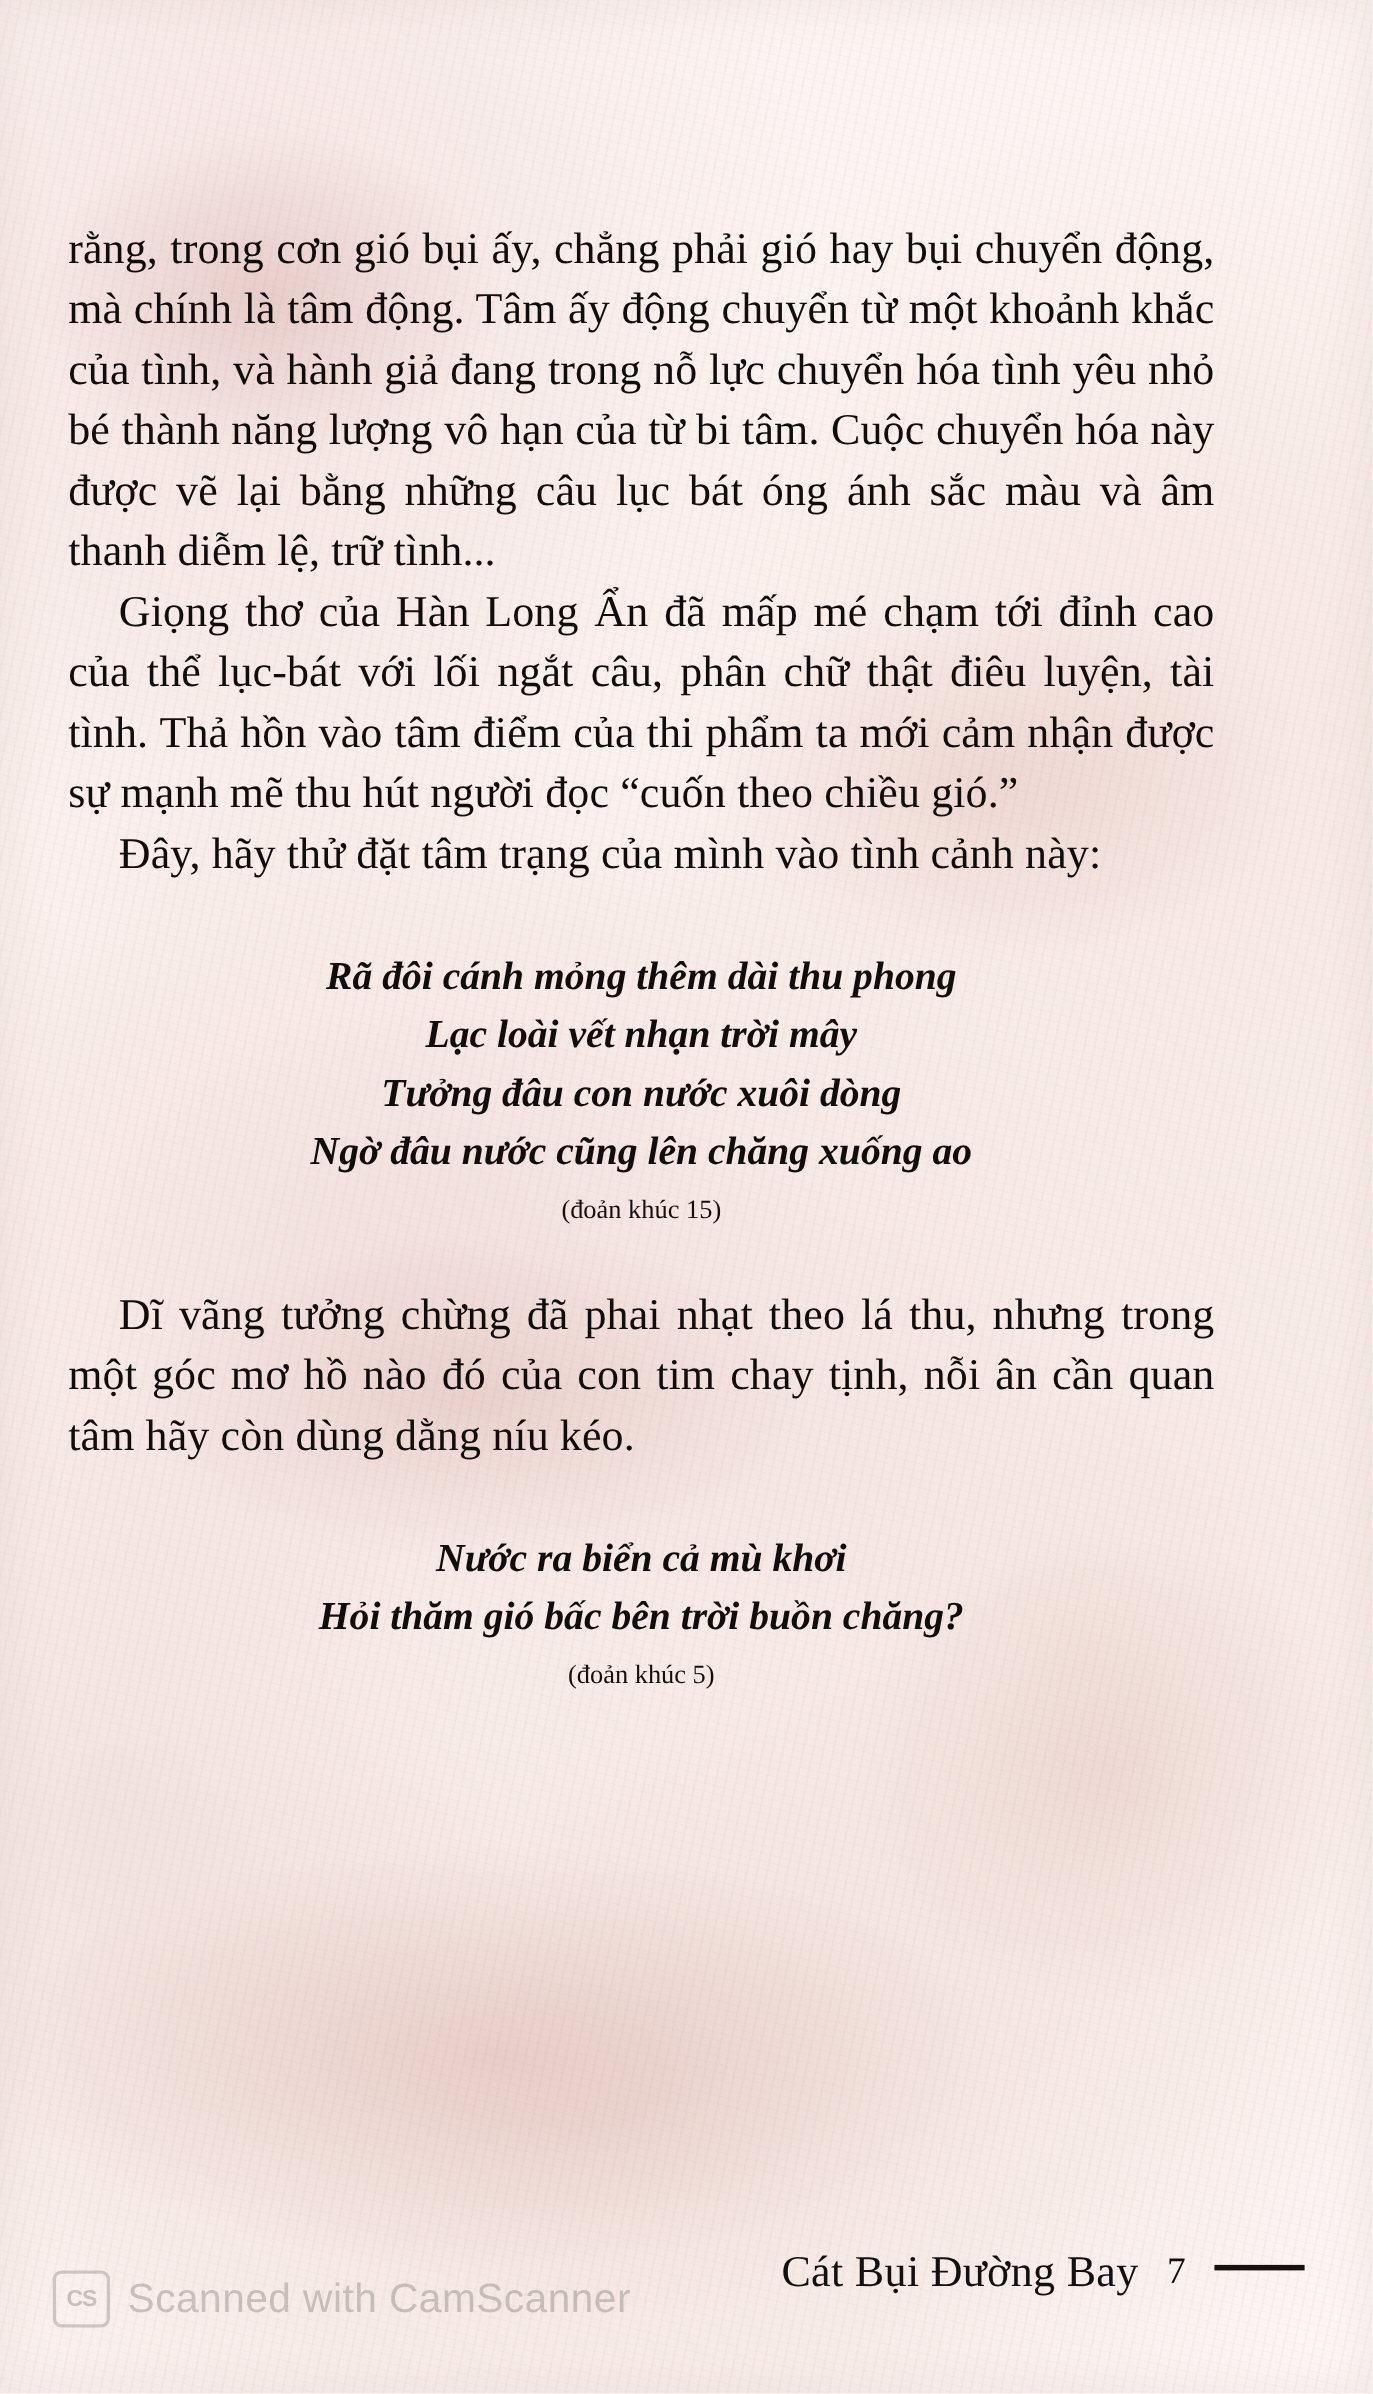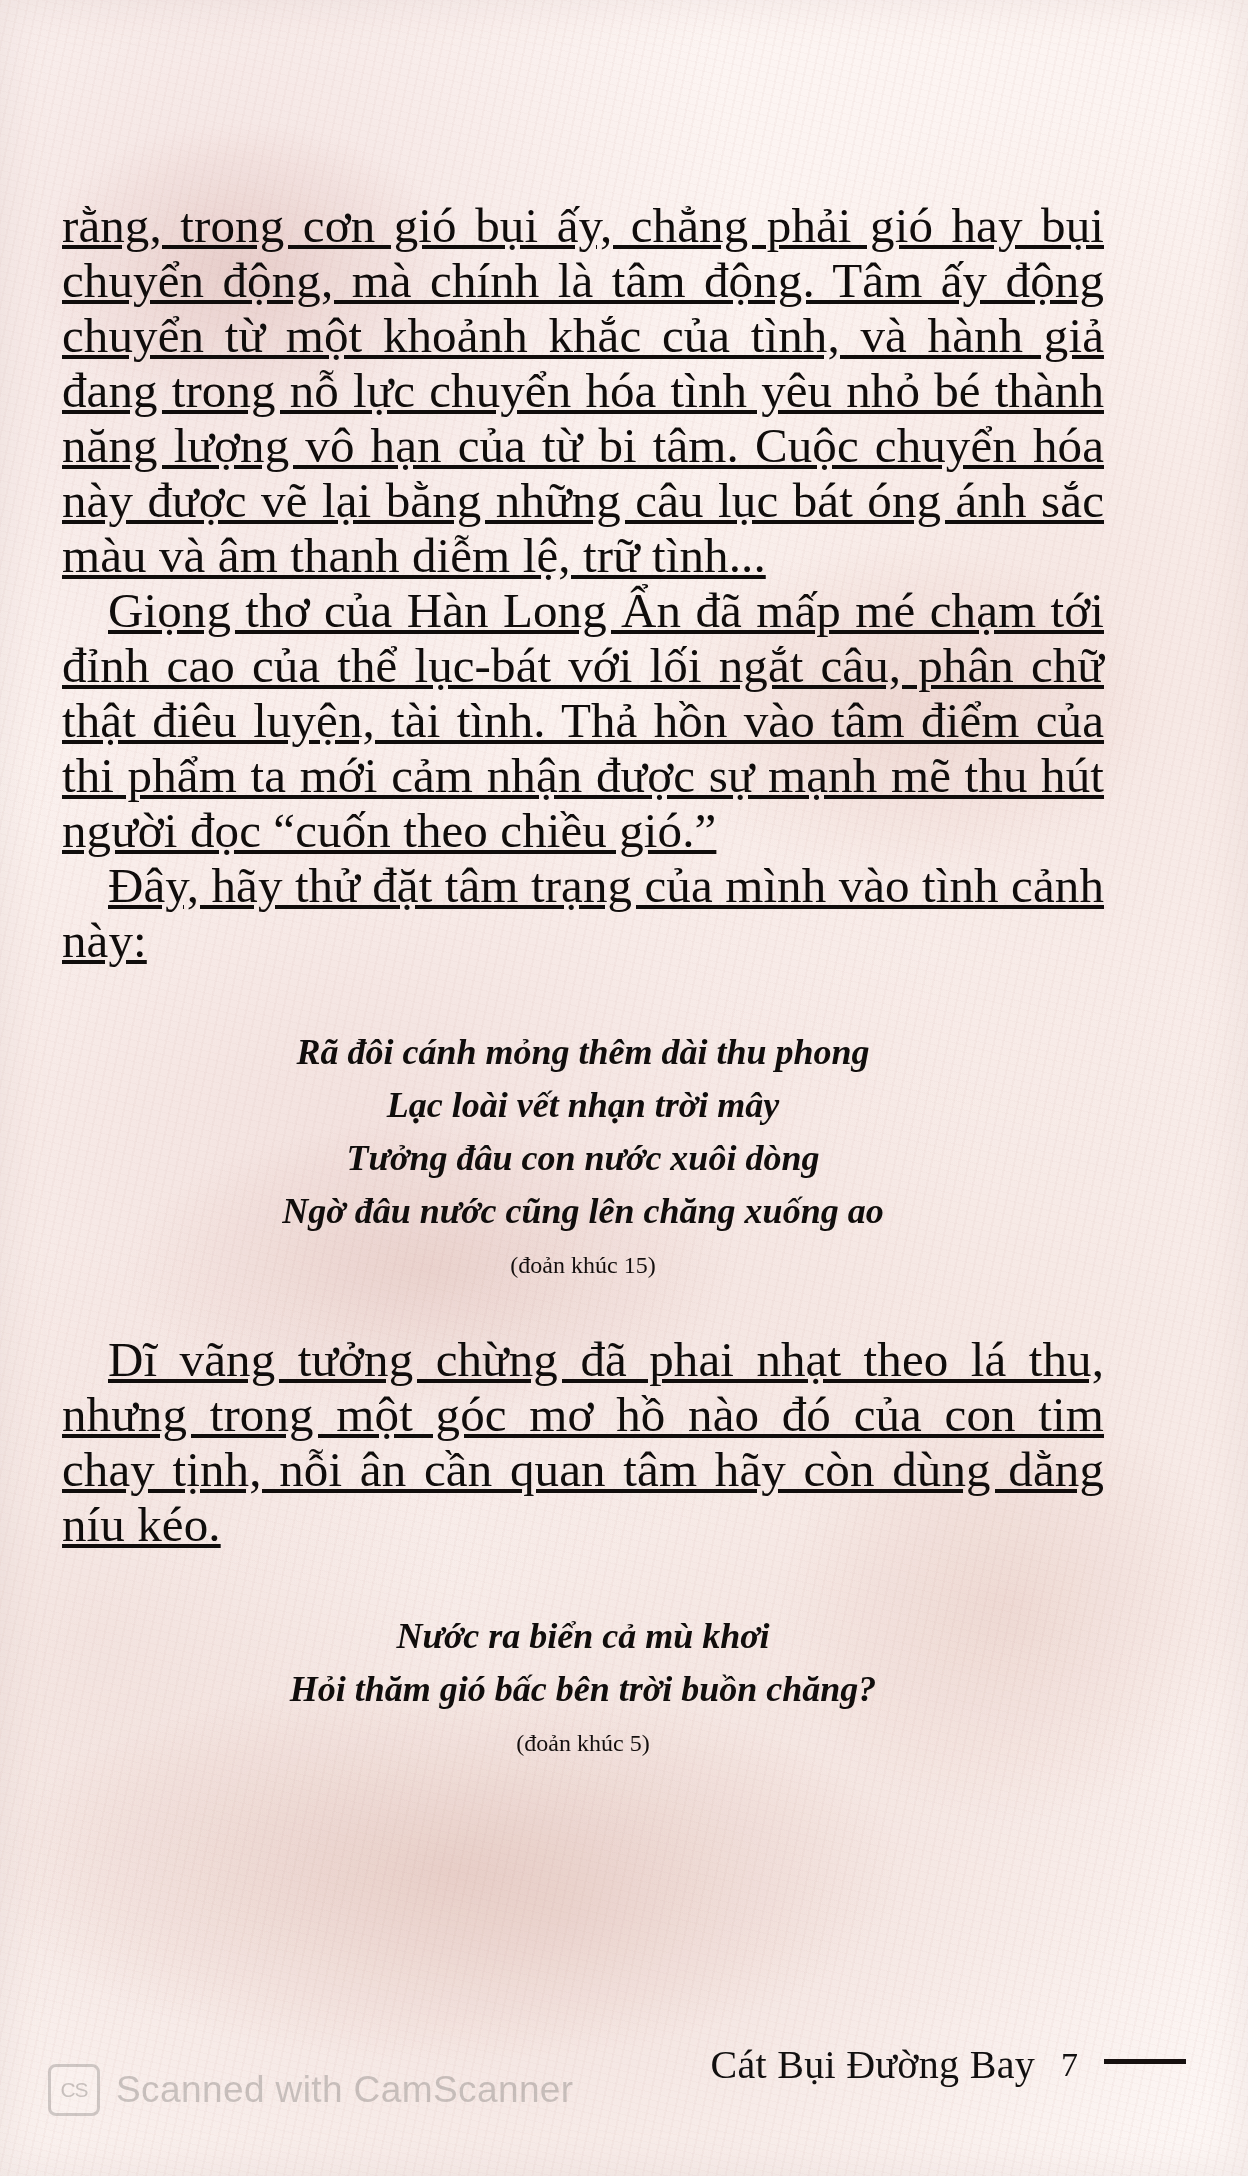--- a/index.html
+++ b/index.html
@@ -48,27 +48,26 @@
   
   .content {
     position: absolute;
     left: 62px;
     top: 198px;
     width: 1042px;
   }
 
   p.body-par {
     margin: 0;
-    font-size: 49px;
+    font-size: 40px;
     line-height: 55px;
     color: #100d0c;
     text-align: justify;
     text-justify: inter-word;
     letter-spacing: 0.1px;
-    text-decoration: underline;
   }
   p.body-par.indent { text-indent: 46px; }
   p.body-par.noindent { text-indent: 0; }
   .gap-med { height: 44px; }
   .gap-verse { height: 58px; }
 
   
   .verse {
     text-align: center;
     font-style: italic;
@@ -131,21 +130,21 @@
     opacity: 0.34;
   }
   .cs-badge {
     width: 46px;
     height: 46px;
     border: 3px solid #7d7a78;
     border-radius: 8px;
     color: #6d6a68;
     font-family: "Liberation Sans", sans-serif;
     font-size: 21px;
-    font-weight: normal;
+    font-weight: bold;
     display: flex;
     align-items: center;
     justify-content: center;
     letter-spacing: -1px;
     background: rgba(255,255,255,0.35);
   }
   .cs-text {
     margin-left: 16px;
     font-family: "Liberation Sans", sans-serif;
     font-size: 37px;

